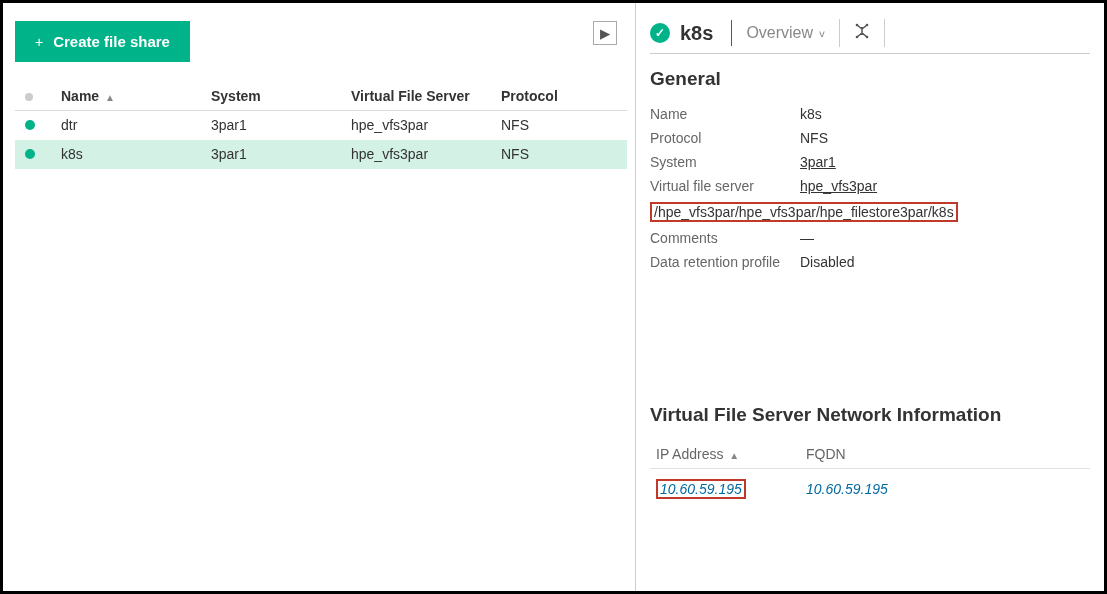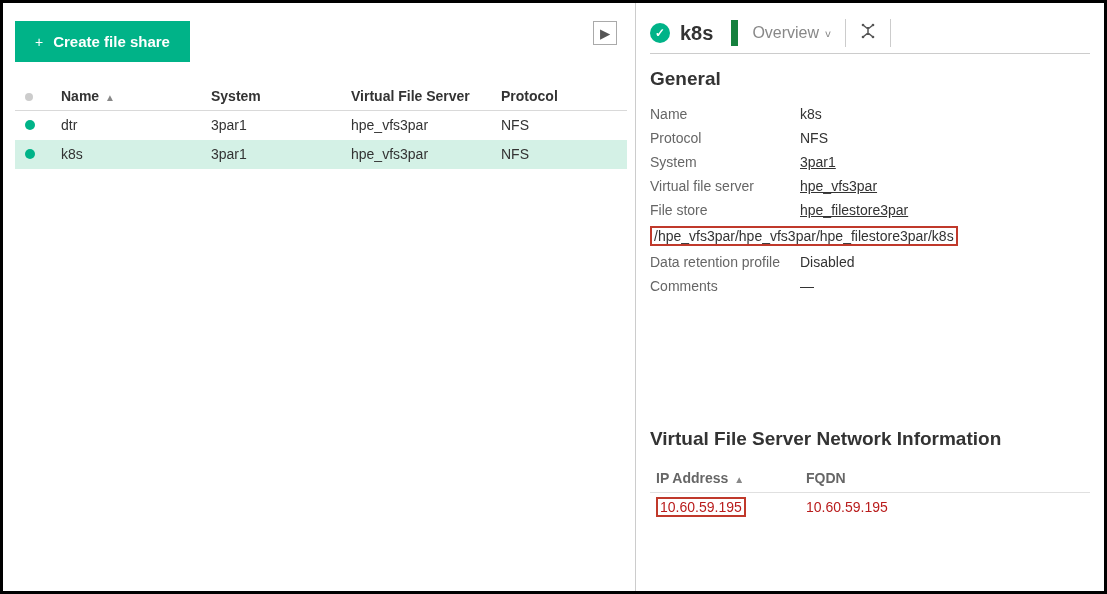--- a/index.html
+++ b/index.html
@@ -118,21 +118,21 @@
       margin-left: 8px;
     }
     .tab-item {
       padding: 4px 14px;
       color: #888;
       font-size: 16px;
       cursor: pointer;
       display: inline-flex;
       align-items: center;
       gap: 6px;
-      border-left: 7px solid #15803d;
+      border-left: 1px solid #15803d;
     }
     .tab-icon {
       padding: 4px 14px;
       color: #666;
       font-size: 16px;
       border-left: 1px solid #ccc;
       border-right: 1px solid #ccc;
       cursor: pointer;
     }
     h2.sec-title {
@@ -157,24 +157,24 @@
       display: inline-block;
     }
     .section-gap { height: 130px; }
     .net-tbl { width: 100%; margin-top: 14px; border-collapse: collapse; }
     .net-tbl th, .net-tbl td {
       text-align: left;
       padding: 6px 6px;
       color: #666;
     }
     .net-tbl th {
-      font-weight: bold;
+      font-weight: normal;
       border-bottom: 1px solid #e0e0e0;
     }
-    .net-tbl td { color: #b91c1c; padding-top: 4px; }
+    .net-tbl td { color: #0369a1; padding-top: 10px; font-style: italic; }
     .chev { font-size: 10px; color: #888; }
   </style>
 </head>
 <body>
 
 <div class="layout">
   <div class="left-panel">
     <button class="create-btn">
       <span class="plus">+</span>
       <span>Create file share</span>
@@ -245,33 +245,29 @@
       </div>
     <div class="kv">
         <div class="k">System</div>
         <div class="v linked">3par1</div>
       </div>
     <div class="kv">
         <div class="k">Virtual file server</div>
         <div class="v linked">hpe_vfs3par</div>
       </div>
     <div class="kv">
-        <div class="k">File store</div>
-        <div class="v linked">hpe_filestore3par</div>
-      </div>
-    <div class="kv">
         <div class="v"><span class="hl-box">/hpe_vfs3par/hpe_vfs3par/hpe_filestore3par/k8s</span></div>
+      </div>
+    <div class="kv">
+        <div class="k">Comments</div>
+        <div class="v">—</div>
       </div>
     <div class="kv">
         <div class="k">Data retention profile</div>
         <div class="v">Disabled</div>
-      </div>
-    <div class="kv">
-        <div class="k">Comments</div>
-        <div class="v">—</div>
       </div>
 
     <div class="section-gap"></div>
 
     <h2 class="sec-title">Virtual File Server Network Information</h2>
     <table class="net-tbl">
       <thead>
         <tr>
           <th style="width:150px"><span>IP Address</span> <span class="sort-arrow">▲</span></th>
           <th>FQDN</th>

